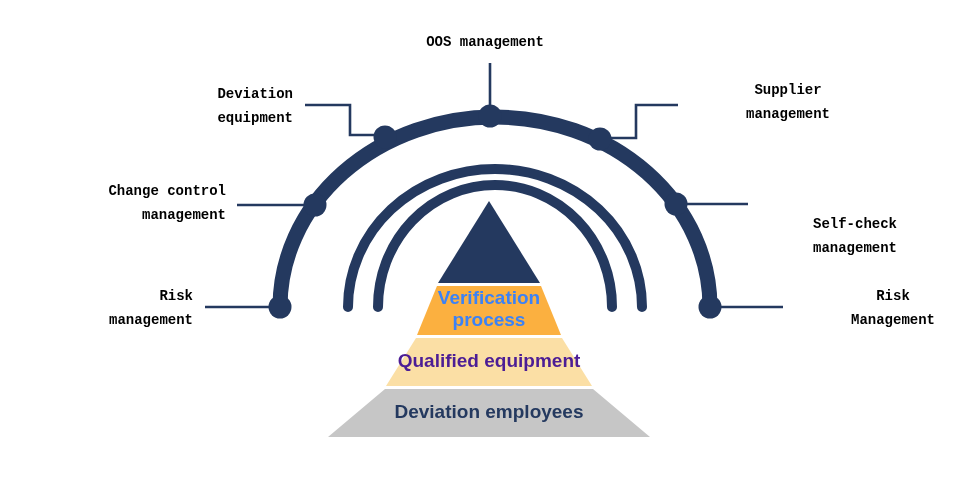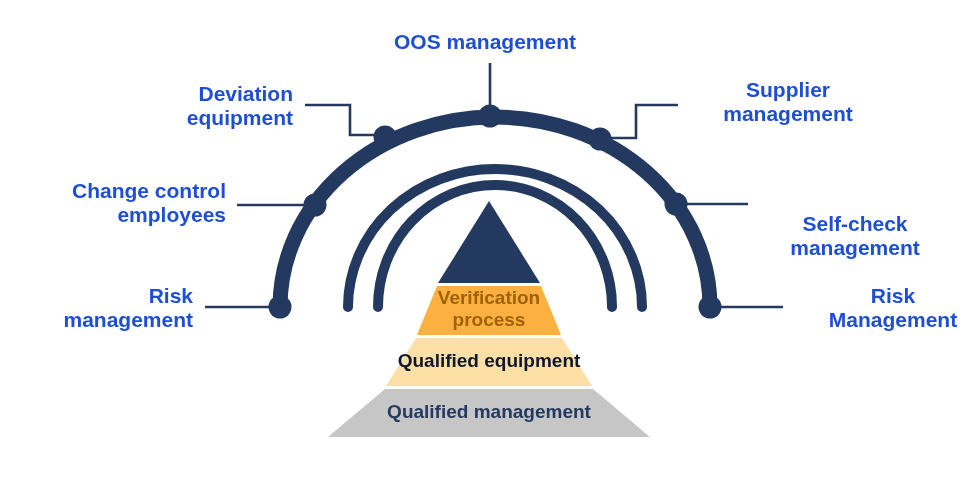--- a/index.html
+++ b/index.html
@@ -20,23 +20,23 @@
   }
   #diagram-svg {
     position: absolute;
     left: 0;
     top: 0;
     width: 975px;
     height: 482px;
   }
   .label {
     position: absolute;
-    color: #1d4ed8;
-    font-family: Liberation Sans, sans-serif;
-    font-size: 21px;
+    color: #000000;
+    font-family: Liberation Mono, monospace;
+    font-size: 14px;
     font-weight: bold;
     line-height: 24px;
     white-space: pre-line;
   }
   .label.right-align { text-align: right; }
   .label.left-align  { text-align: center; }
 
   .tier-text {
     position: absolute;
     font-family: "Liberation Sans", sans-serif;
@@ -104,31 +104,31 @@
 
   <div class="label right-align" style="left:390px; top:30px; width:190px; text-align:center;">OOS management</div>
 
   <div class="label right-align" style="left:93px; top:82px; width:200px;">Deviation
 equipment</div>
 
   <div class="label left-align" style="left:688px; top:78px; width:200px;">Supplier
 management</div>
 
   <div class="label right-align" style="left:38px; top:179px; width:188px;">Change control
-employees</div>
+management</div>
 
   <div class="label left-align" style="left:755px; top:176px; width:200px;margin-top:36px;">Self-check
 management</div>
 
   <div class="label right-align" style="left:28px; top:284px; width:165px;">Risk
 management</div>
 
   <div class="label left-align" style="left:803px; top:284px; width:180px;">Risk
 Management</div>
 
-  <div class="tier-text" style="left:399px; top:287px; width:180px; color:#a16207; font-size:19px;">Verification
+  <div class="tier-text" style="left:399px; top:287px; width:180px; color:#3b82f6; font-size:19px;">Verification
 process</div>
 
-  <div class="tier-text" style="left:379px; top:350px; width:220px; color:#0f172a; font-size:19px;">Qualified equipment</div>
+  <div class="tier-text" style="left:379px; top:350px; width:220px; color:#4c1d95; font-size:19px;">Qualified equipment</div>
 
-  <div class="tier-text" style="left:379px; top:401px; width:220px; color:#24395f; font-size:19px;">Qualified management</div>
+  <div class="tier-text" style="left:379px; top:401px; width:220px; color:#24395f; font-size:19px;">Deviation employees</div>
 
 </div>
 
 </body></html>

